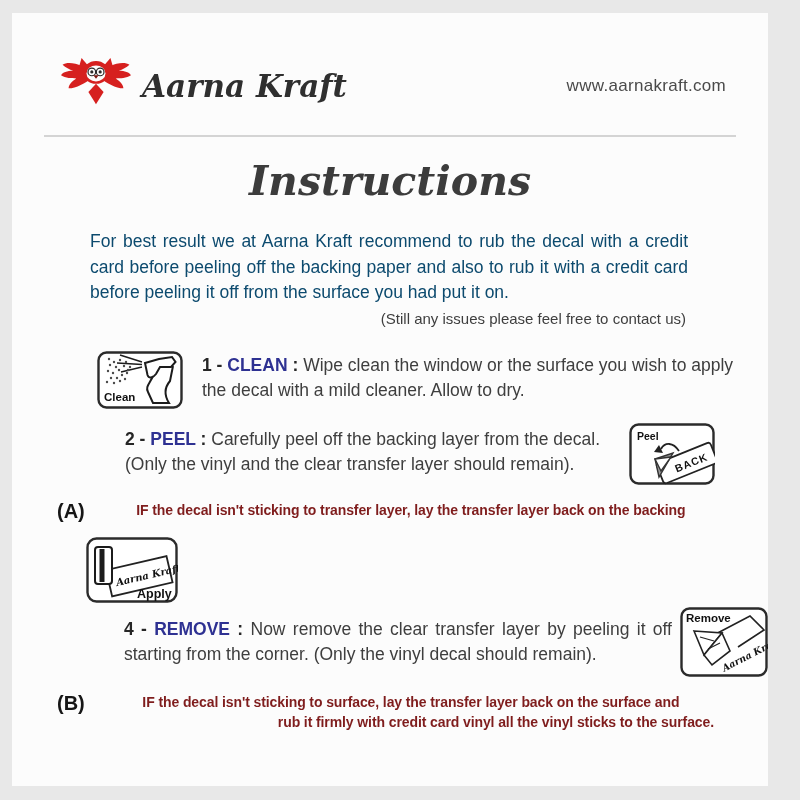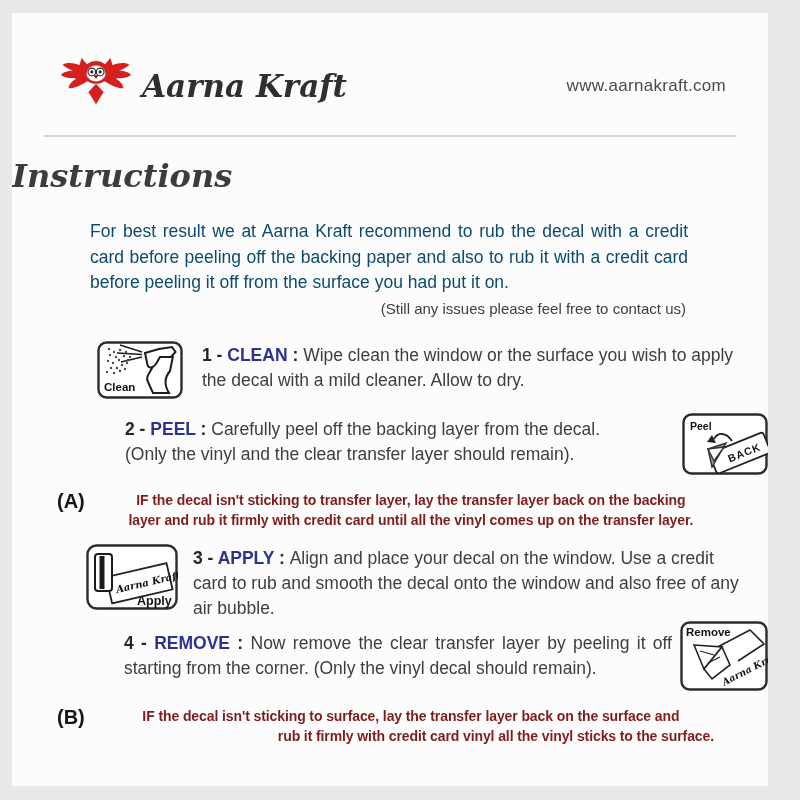--- a/index.html
+++ b/index.html
@@ -13,37 +13,37 @@
   .header { display:flex; align-items:center; padding:42px 42px 0 46px; }
   .logo-svg { width:76px; height:62px; flex:0 0 auto; }
   .brand {
     font-family:"DejaVu Serif", serif; font-style:italic; font-weight:bold;
     font-size:31px; color:#2f2f2f; margin-left:8px; letter-spacing:0px;
   }
   .website { margin-left:auto; font-size:17px; color:#4a4a4a; letter-spacing:0.3px; }
   .divider { margin:18px 32px 0 32px; border-top:2px solid #d4d4d4; }
   
   .title {
-    text-align:left; margin-top:20px;
+    text-align:center; margin-top:20px;
     font-family:"DejaVu Serif", serif; font-style:italic; font-weight:bold;
-    font-size:32px; color:#3c3c3c;
+    font-size:41px; color:#3c3c3c;
   }
   
   .intro {
     margin:24px 80px 0 78px; text-align:justify;
     font-size:17.5px; line-height:1.46; color:#0c4a6e;
   }
   .contact { margin:4px 82px 0 0; text-align:right; font-size:15px; color:#3e3e3e; }
   
   .step-text { font-size:17.5px; line-height:1.43; color:#3e3e3e; }
   .num { font-weight:bold; color:#262626; }
   .kw  { font-weight:bold; color:#2e3192; }
   .sep { font-weight:bold; color:#262626; }
   .step1 { display:flex; margin:24px 0 0 85px; gap:19px; align-items:flex-start; }
-  .step2 { display:flex; margin:14px 0 0 113px; align-items:flex-start;justify-content:space-between; }
+  .step2 { display:flex; margin:14px 0 0 113px; align-items:flex-start; }
   .step2 .step-text { width:492px; }
   .step2 .icon-wrap { margin-left:12px; margin-top:-4px; }
   .step1 .step-text { width:542px; margin-top:2px; }
   .step3 { display:flex; margin:14px 0 0 74px; gap:15px; align-items:flex-start; }
   .step3 .step-text { width:548px; margin-top:2px; }
   .step4 { display:flex; margin:10px 0 0 75px; align-items:flex-start;justify-content:flex-end; }
   .step4 .step-text { width:548px; text-align:justify; }
   .step4 .icon-wrap { margin-left:8px; margin-top:-10px; }
   
   .note { display:flex; margin:12px 40px 0 45px; gap:9px; }
@@ -141,39 +141,35 @@
         <polygon points="30,22 34,30 25,29" fill="#222"></polygon>
         <text class="lbl" x="8" y="17" font-size="10.5">Peel</text>
       </svg>
     </div>
   </div>
 
   <div class="note note-a">
     <div class="note-label">(A)</div>
     <div class="note-body">
       <div class="l1">IF the decal isn't sticking to transfer layer, lay the transfer layer back on the backing</div>
-      <div class="l2">layer and rub it firmly with credit card until all the vinyl comes up on the transfer layer.</div>
     </div>
   </div>
 
   <div class="step3">
     <div class="icon-wrap">
       <svg width="92" height="66" viewBox="0 0 92 66">
         <rect x="1.5" y="1.5" width="89" height="63" rx="9" fill="#fff" stroke="#2b2b2b" stroke-width="2.4"></rect>
         <g transform="rotate(-13 52 38)">
           <rect x="22" y="26" width="62" height="27" fill="#fff" stroke="#222" stroke-width="1.8"></rect>
           <text class="script" x="29" y="44" font-size="10">Aarna Kraft</text>
         </g>
         <rect x="9" y="10" width="17" height="37" rx="3" fill="#fff" stroke="#1c1c1c" stroke-width="2"></rect>
         <rect x="13.5" y="12" width="5" height="33" fill="#1c1c1c"></rect>
         <text class="lbl" x="51" y="61" font-size="12.5">Apply</text>
       </svg>
-    </div>
-    <div class="step-text">
-      <span class="num">3 - </span><span class="kw">APPLY</span><span class="sep"> : </span><span>Align and place your decal on the window. Use a credit card to rub and smooth the decal onto the window and also free of any air bubble.</span>
     </div>
   </div>
 
   <div class="step4">
     <div class="step-text">
       <span class="num">4 - </span><span class="kw">REMOVE</span><span class="sep"> : </span><span>Now remove the clear transfer layer by peeling it off starting from the corner. (Only the vinyl decal should remain).</span>
     </div>
     <div class="icon-wrap">
       <svg width="88" height="70" viewBox="0 0 88 70">
         <rect x="1.5" y="1.5" width="85" height="67" rx="8" fill="#fff" stroke="#2b2b2b" stroke-width="2.4"></rect>

